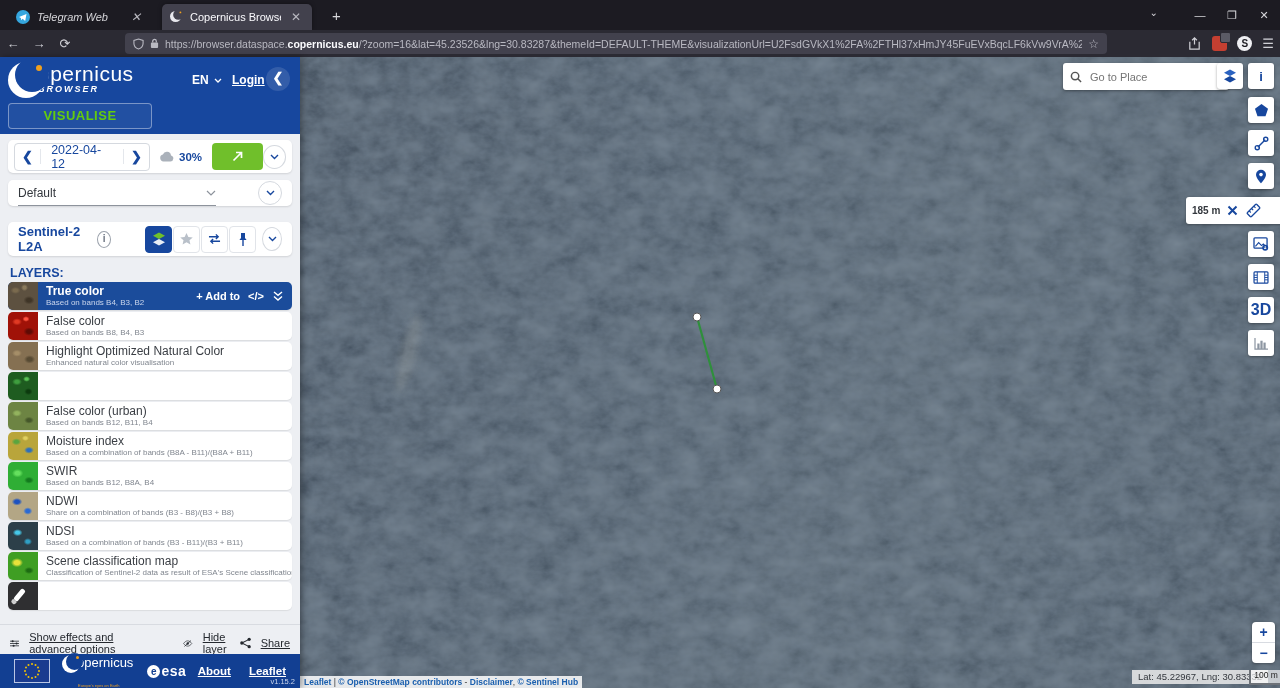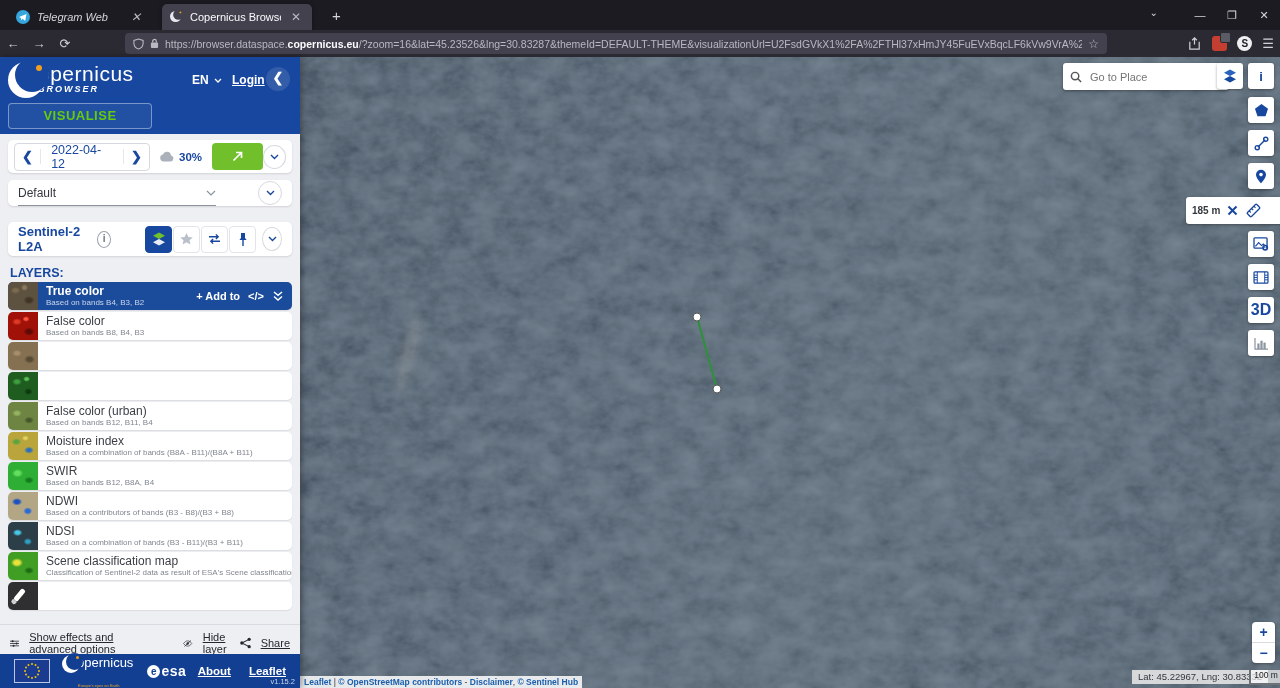--- a/index.html
+++ b/index.html
@@ -313,20 +313,24 @@
           </div>
           <div class="layer-row">
             <div class="thumb t1"></div>
             <div class="ltext">
               <div class="ltitle">False color</div>
               <div class="ldesc">Based on bands B8, B4, B3</div>
             </div>
           </div>
           <div class="layer-row">
             <div class="thumb t2"></div>
+            <div class="ltext">
+              <div class="ltitle">Highlight Optimized Natural Color</div>
+              <div class="ldesc">Enhanced natural color visualisation</div>
+            </div>
           </div>
           <div class="layer-row">
             <div class="thumb t3"></div>
           </div>
           <div class="layer-row">
             <div class="thumb t4"></div>
             <div class="ltext">
               <div class="ltitle">False color (urban)</div>
               <div class="ldesc">Based on bands B12, B11, B4</div>
             </div>
@@ -342,21 +346,21 @@
             <div class="thumb t6"></div>
             <div class="ltext">
               <div class="ltitle">SWIR</div>
               <div class="ldesc">Based on bands B12, B8A, B4</div>
             </div>
           </div>
           <div class="layer-row">
             <div class="thumb t7"></div>
             <div class="ltext">
               <div class="ltitle">NDWI</div>
-              <div class="ldesc">Based on a contributors of bands (B3 - B8)/(B3 + B8)</div>
+              <div class="ldesc">Share on a combination of bands (B3 - B8)/(B3 + B8)</div>
             </div>
           </div>
           <div class="layer-row">
             <div class="thumb t8"></div>
             <div class="ltext">
               <div class="ltitle">NDSI</div>
               <div class="ldesc">Based on a combination of bands (B3 - B11)/(B3 + B11)</div>
             </div>
           </div>
           <div class="layer-row">

